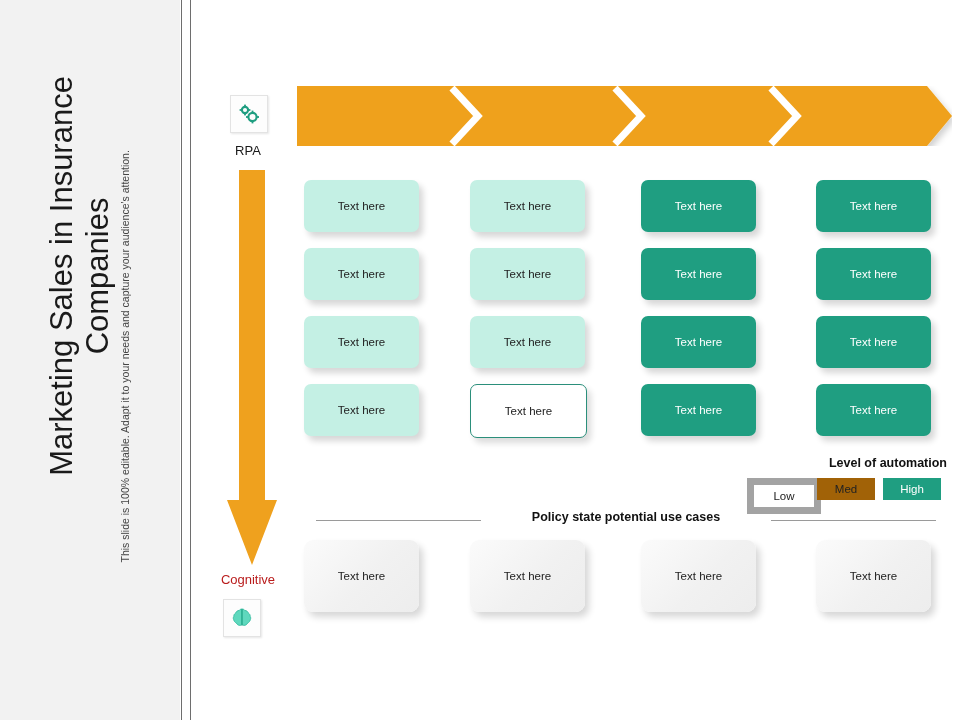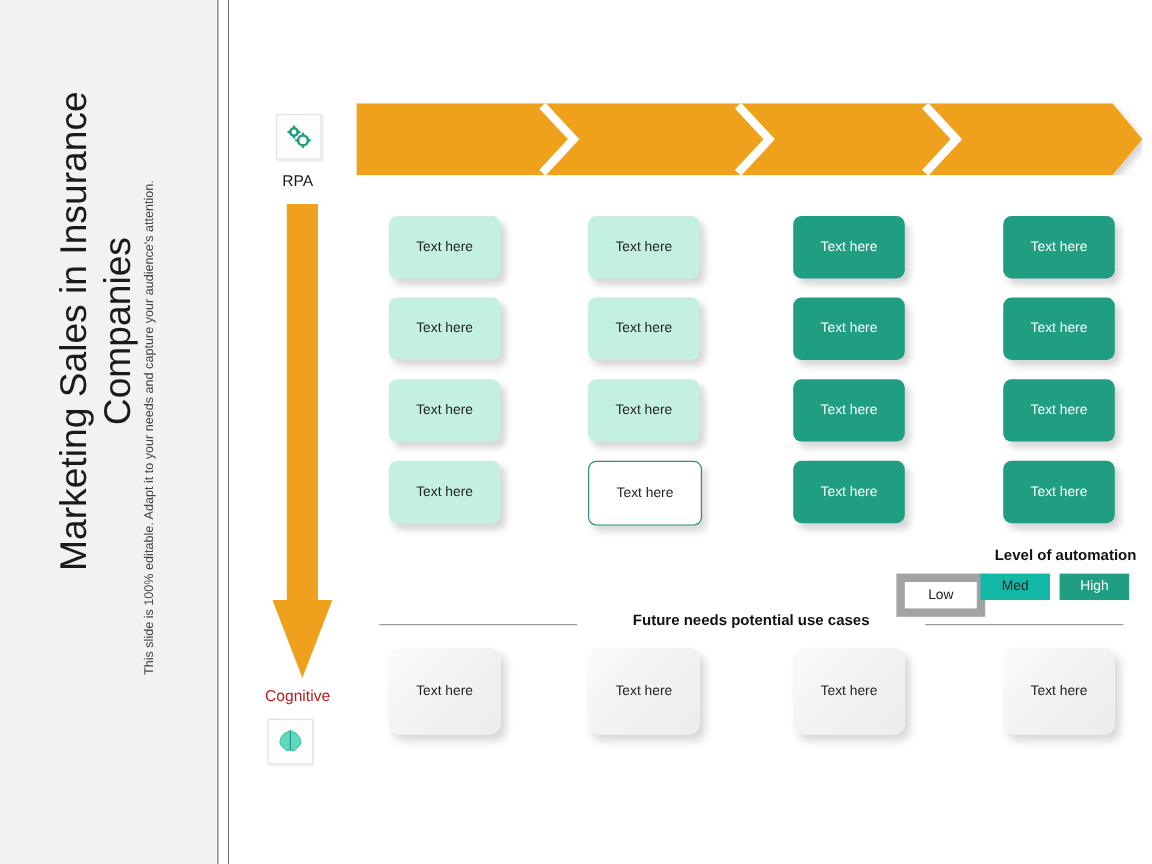--- a/index.html
+++ b/index.html
@@ -82,25 +82,24 @@
   .section-head .rule.right{left:475px;width:165px;}
   .section-head .txt{
     position:absolute;left:140px;top:0;width:380px;text-align:center;
     font-size:12.5px;font-weight:bold;color:#111;
   }
   #head-current{top:152px;}
   #head-future{top:510px;}
 
   
   .card{
-    position:absolute;width:93px;height:52px;border-radius:7px;
+    position:absolute;width:115px;height:52px;border-radius:7px;
     display:flex;align-items:center;justify-content:center;
     font-size:11.5px;
     box-shadow:4px 5px 6px rgba(0,0,0,.16);
-    margin-left:20px;
   }
   .card.med{background:#c4f0e4;color:#222;}
   .card.high{background:#1f9e81;color:#ffffff;}
   .card.low{background:#ffffff;color:#222;border:1.2px solid #2b8f7b;box-shadow:4px 5px 6px rgba(0,0,0,.14);}
   .card.future{
     background:linear-gradient(135deg,#fbfbfb 0%,#f1f1f1 55%,#ededed 100%);
     color:#222;border-radius:9px;height:72px;
     box-shadow:4px 5px 7px rgba(0,0,0,.16);
   }
 
@@ -109,21 +108,21 @@
   #legend-title{
     position:absolute;left:0;top:0;width:200px;text-align:right;
     font-size:12.5px;font-weight:bold;color:#111;
   }
   .legend-chip{
     position:absolute;top:22px;height:22px;
     display:flex;align-items:center;justify-content:center;
     font-size:11.5px;
   }
   #chip-low{left:0;width:60px;background:#ffffff;border:7px solid #a3a3a3;color:#222;}
-  #chip-med{left:70px;width:58px;background:#14b8a6;color:#222;}
+  #chip-med{left:70px;width:58px;background:#a16207;color:#222;}
   #chip-high{left:136px;width:58px;background:#1f9e81;color:#ffffff;}
 </style>
 </head>
 <body>
 
 <div id="left-panel">
   <div id="slide-title">Marketing Sales in Insurance Companies</div>
   <div id="slide-note">This slide is 100% editable. Adapt it to your needs and capture your audience's attention.</div>
 </div>
 <div id="divider-a"></div>
@@ -218,21 +217,21 @@
 
   <div id="legend">
     <div id="legend-title">Level of automation</div>
     <div class="legend-chip" id="chip-low">Low</div>
     <div class="legend-chip" id="chip-med">Med</div>
     <div class="legend-chip" id="chip-high">High</div>
   </div>
 
   <div class="section-head" id="head-future">
     <div class="rule left"></div>
-    <div class="txt">Future needs potential use cases</div>
+    <div class="txt">Policy state potential use cases</div>
     <div class="rule right"></div>
   </div>
 
   <div id="future-row">
       <div class="card future" style="left: 113px; top: 540px;">Text here</div>
       <div class="card future" style="left: 279px; top: 540px;">Text here</div>
       <div class="card future" style="left: 450px; top: 540px;">Text here</div>
       <div class="card future" style="left: 625px; top: 540px;">Text here</div>
     </div>
 

